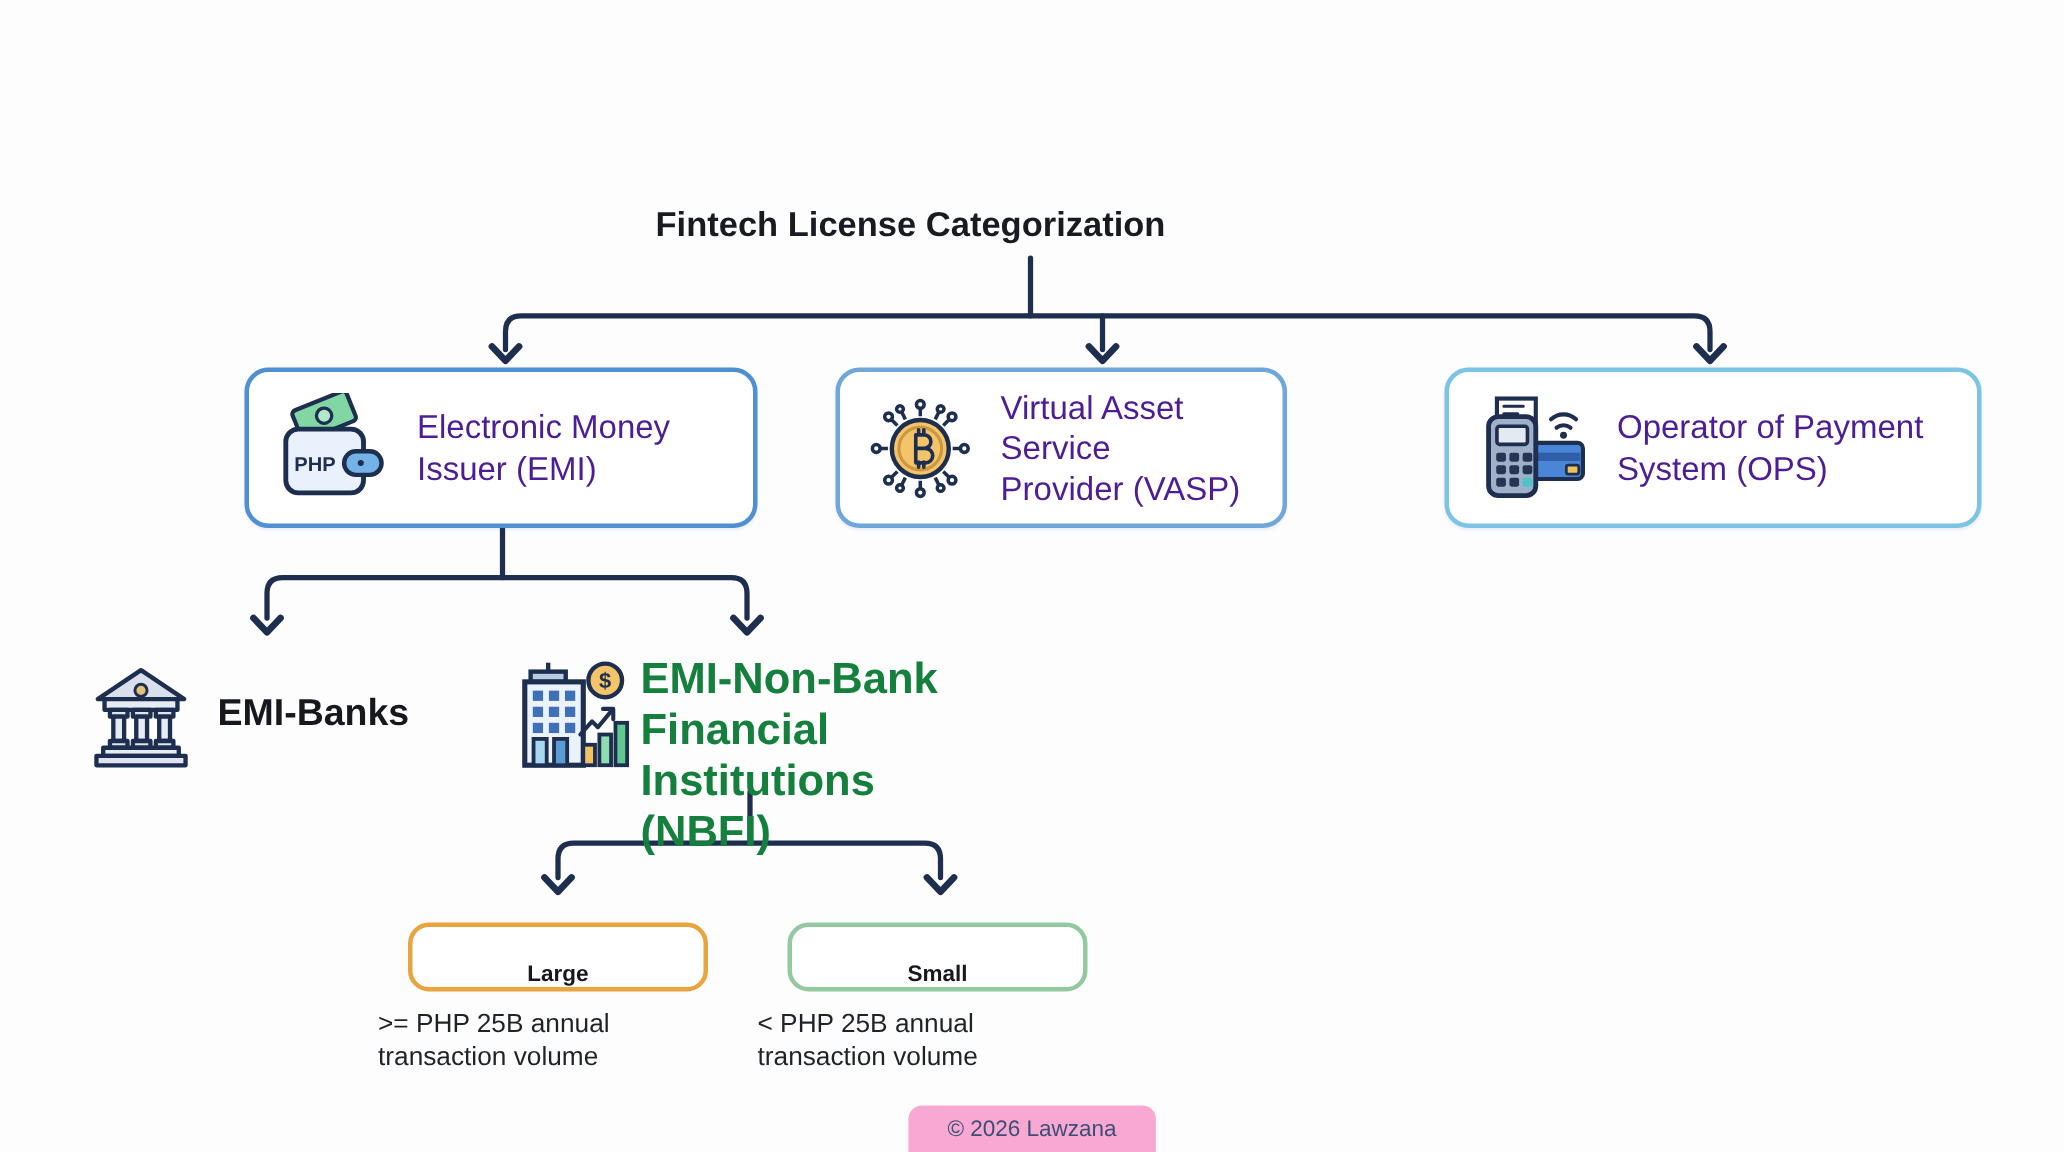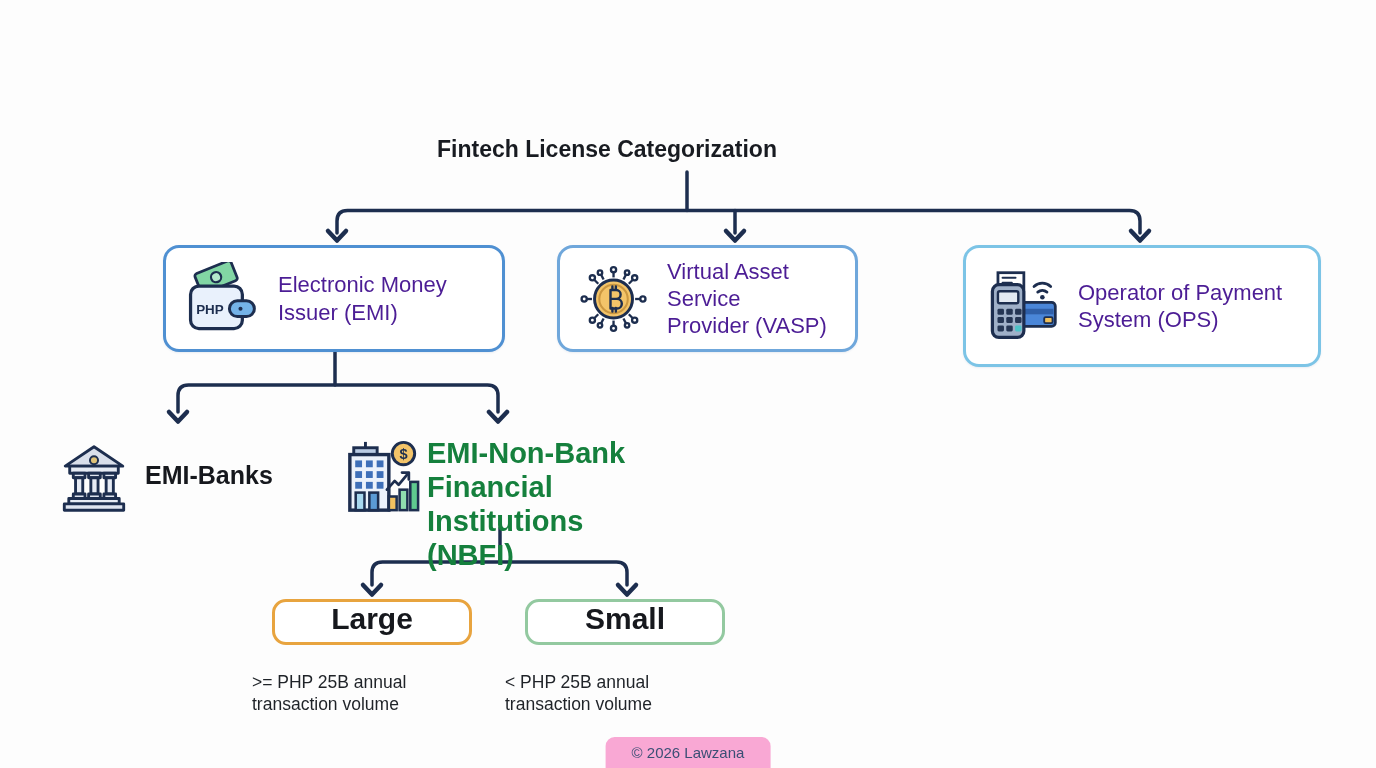--- a/index.html
+++ b/index.html
@@ -29,21 +29,21 @@
     position: absolute;
     background: #ffffff;
     border-style: solid; border-width: 3px;
     border-radius: 16px;
     display: flex; align-items: center;
     padding-left: 19px; gap: 19px;
     box-shadow: 0 1px 2px rgba(60,100,160,0.10);
   }
   .box-emi  { left: 163px; top: 245px; width: 342px; height: 107px; border-color: #4f90d2; }
   .box-vasp { left: 557px; top: 245px; width: 301px; height: 107px; border-color: #6fa7db; }
-  .box-ops  { left: 963px; top: 245px; width: 358px; height: 122px; border-color: #7cc4e6; }
+  .box-ops  { left: 963px; top: 245px; width: 358px; height: 107px; border-color: #7cc4e6; }
 
   .box-label {
     font-size: 22px; font-weight: 400; color: #4c1d95;
     line-height: 1.24; white-space: pre-line;
   }
 
   .icon { display: block; }
 
   .leaf-node { position: absolute; display: flex; align-items: flex-start; }
 
@@ -58,22 +58,22 @@
     font-size: 29px; font-weight: 700; color: #15803d;
     line-height: 1.17; white-space: pre-line;
   }
 
   .tier-box {
     position: absolute;
     width: 200px; height: 46px;
     background: #ffffff;
     border-style: solid; border-width: 3px;
     border-radius: 14px;
-    display: flex; align-items: flex-start; justify-content: center;
-    font-size: 30px; font-weight: 700; color: #16181d;
+    display: flex; align-items: flex-end; justify-content: center;
+    font-size: 15px; font-weight: 700; color: #16181d; margin-top: 16px;
   }
   .tier-large { left: 272px; top: 599px; border-color: #e8a43f; }
   .tier-small { left: 525px; top: 599px; border-color: #93c9a0; }
 
   .tier-desc {
     position: absolute; width: 240px;
     text-align: left;
     font-size: 17.5px; color: #1f2328; line-height: 1.28;
     white-space: pre-line;
     margin-top: 17px;

